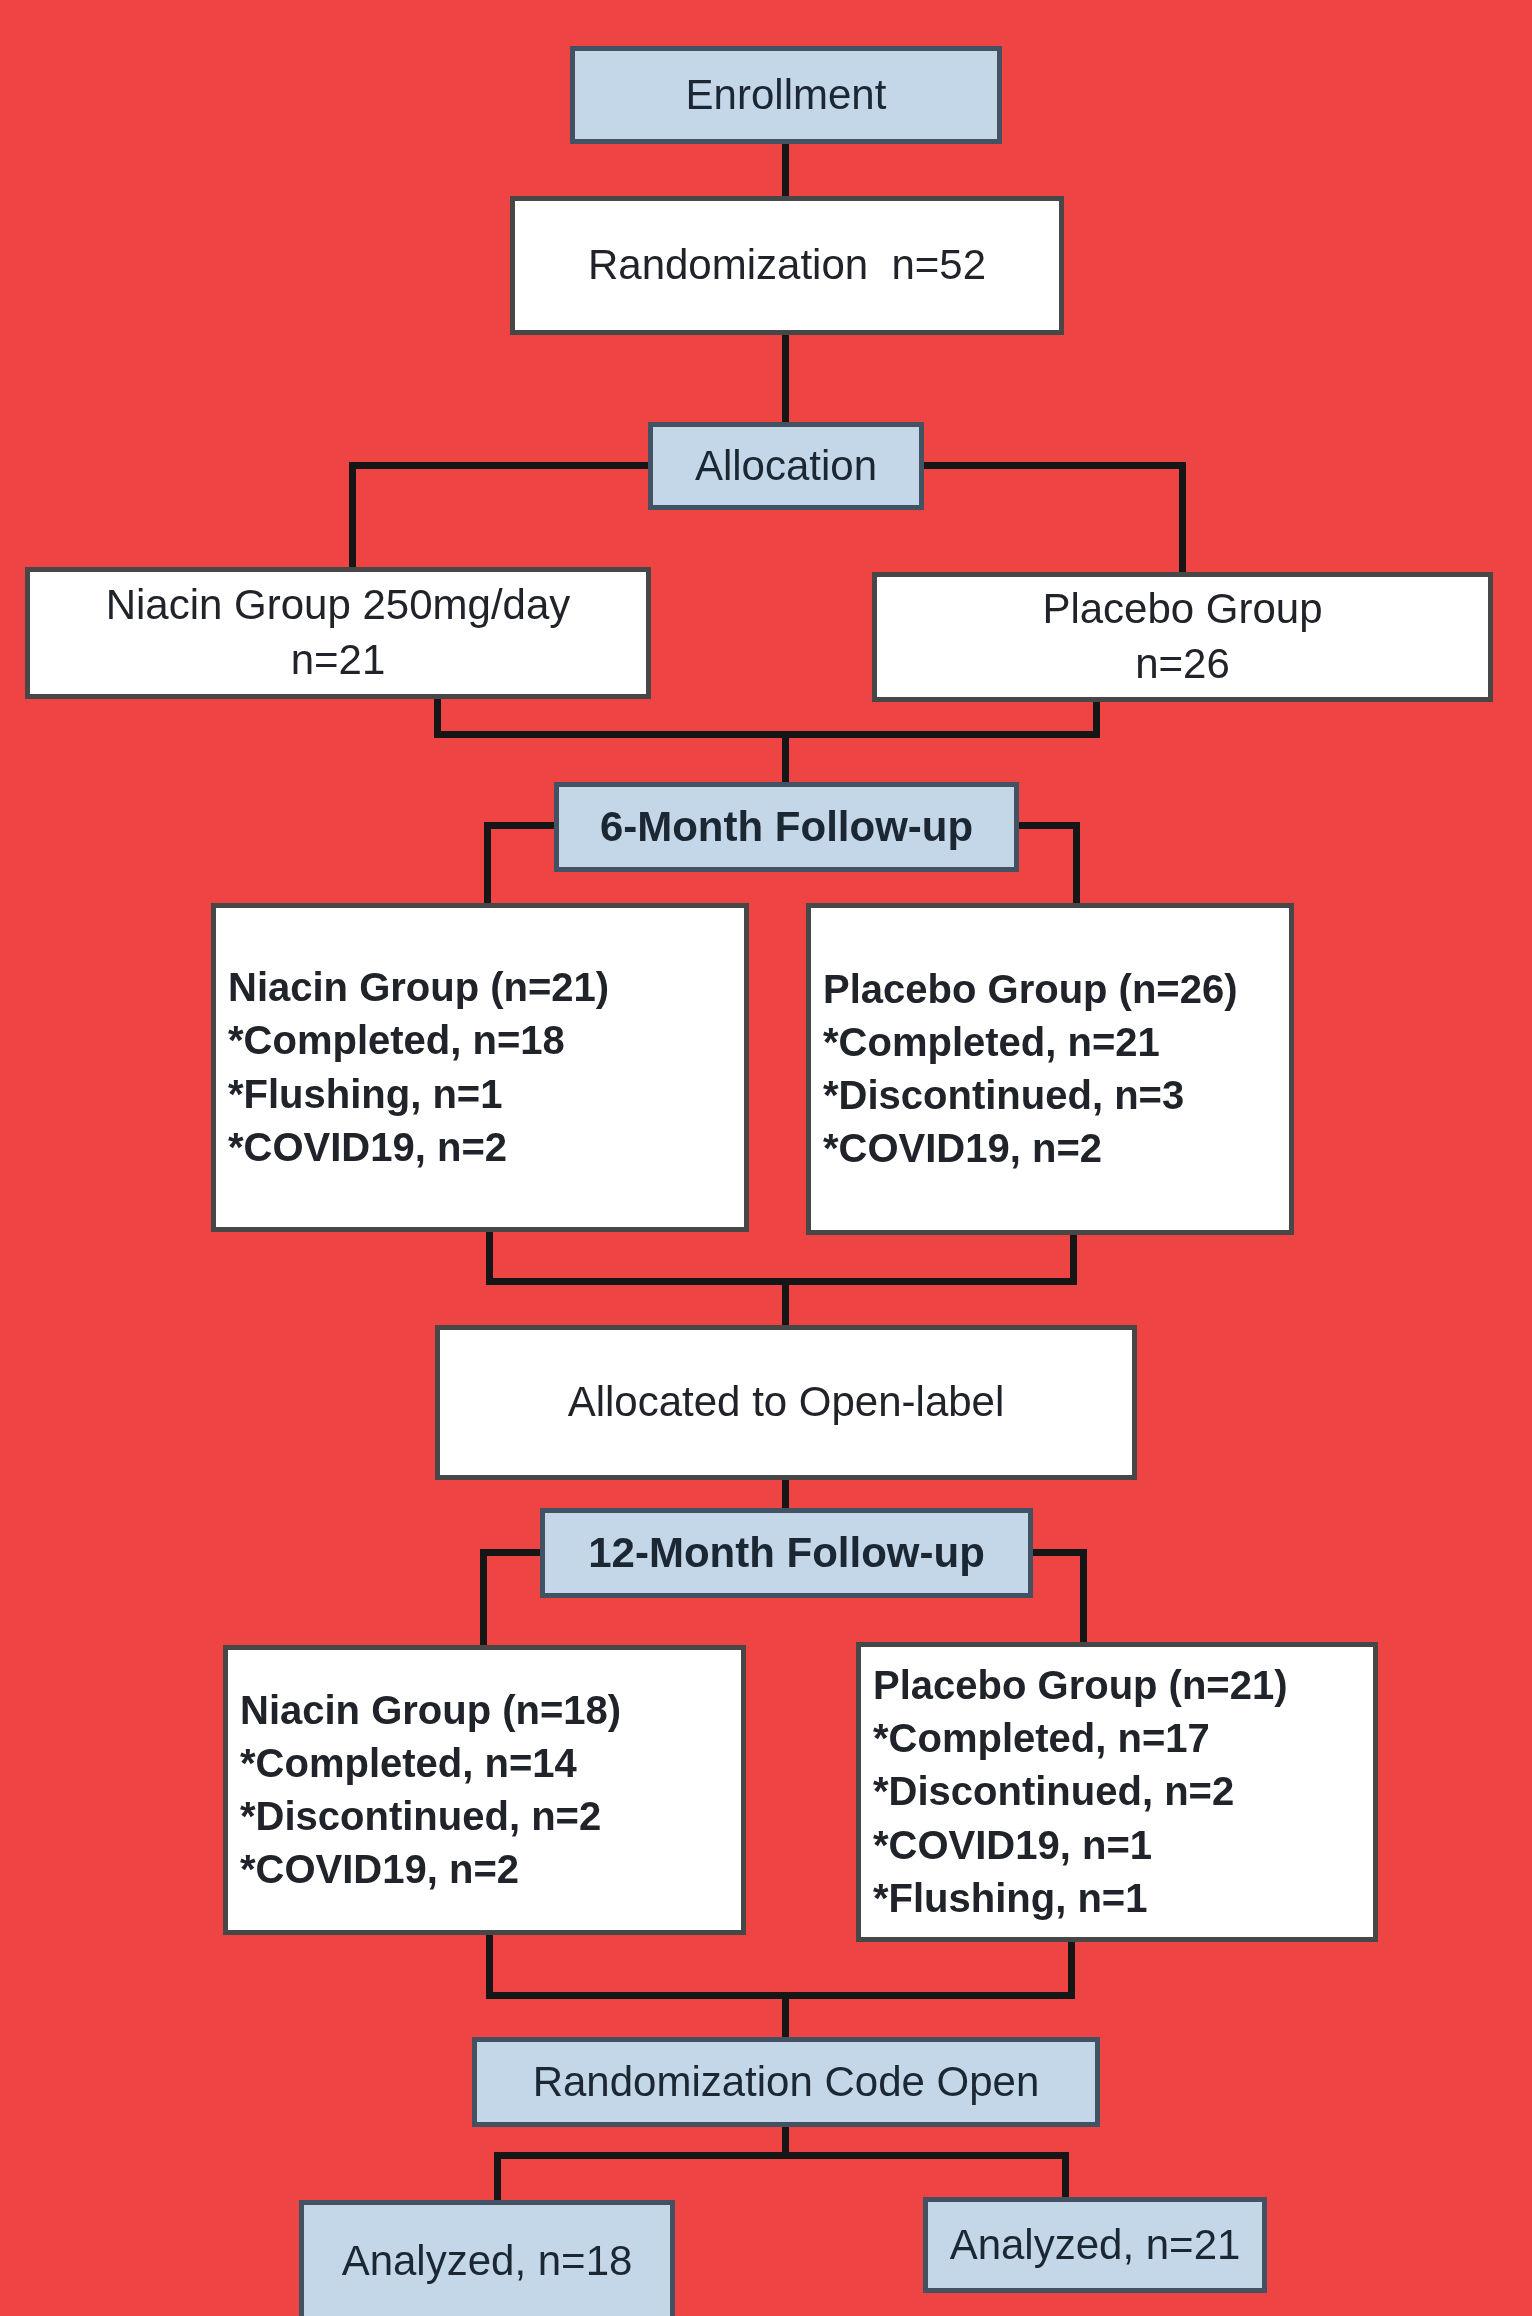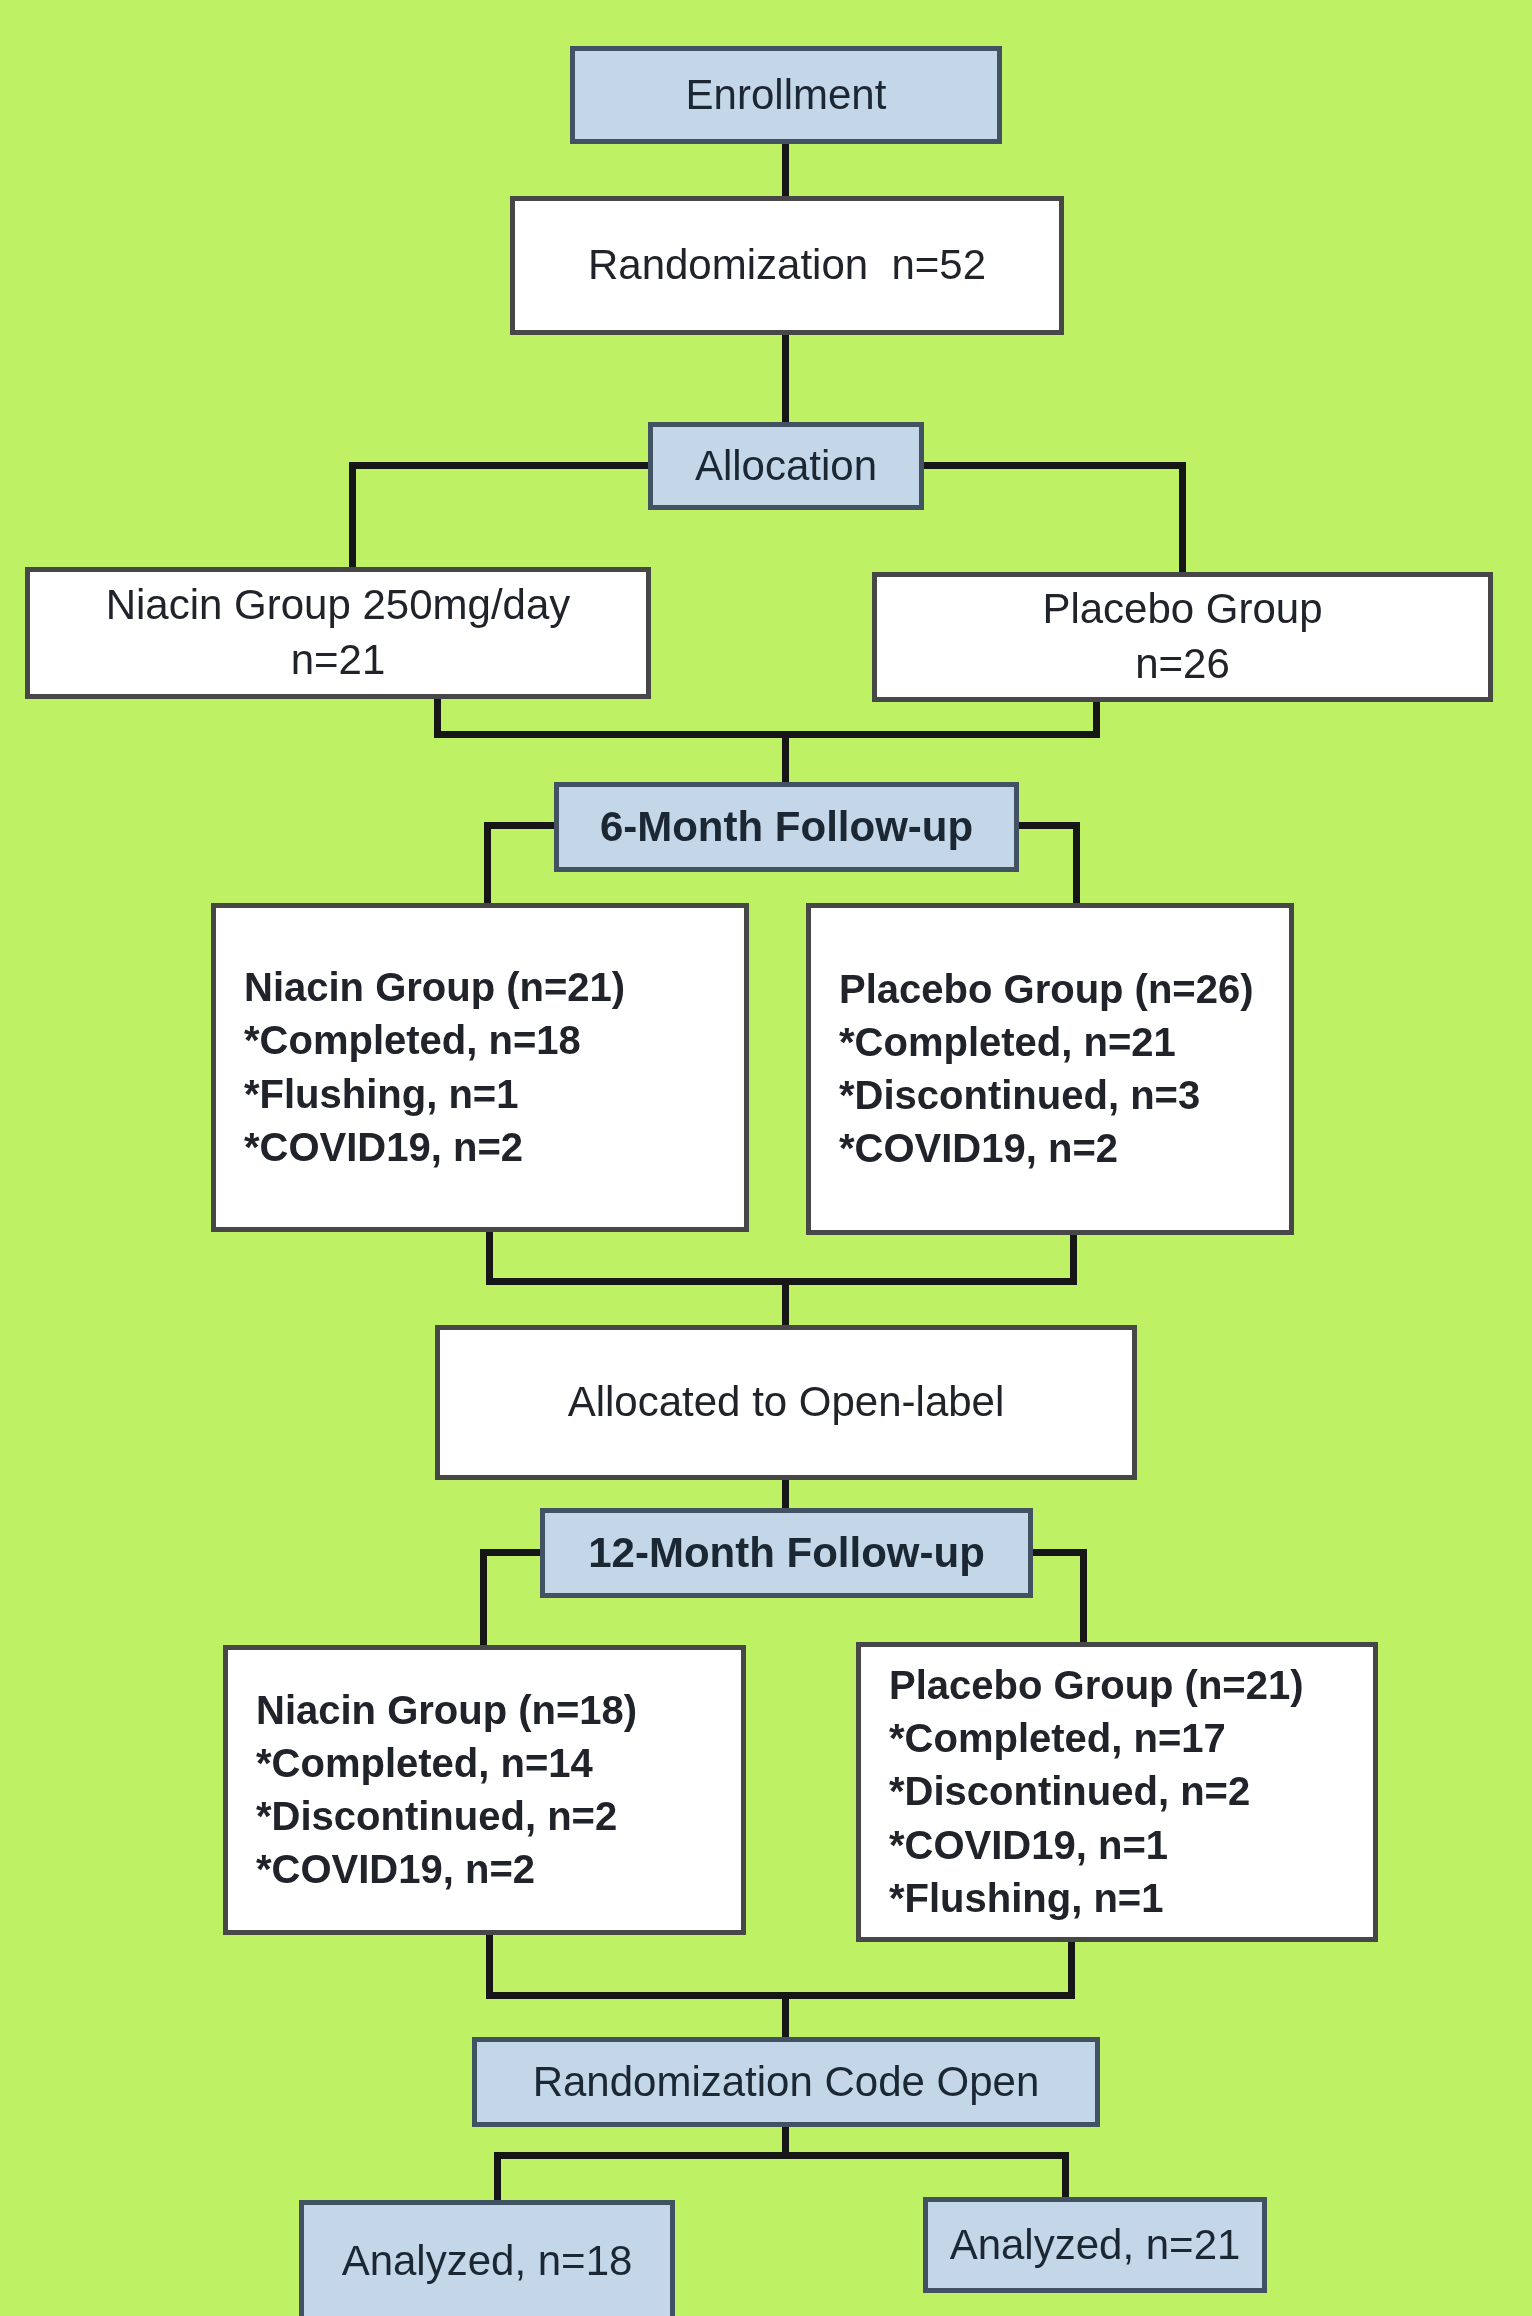--- a/index.html
+++ b/index.html
@@ -1,37 +1,37 @@
 <!DOCTYPE html>
 <html style="--blue-fill: #c4d7e9; --blue-border: #425262; --white-fill: #ffffff; --white-border: #474747; --connector: #161616; --text-dark: #20242a; --text-blue-box: #1c2734;"><head>
 <meta charset="utf-8">
 <style>
   html,body{margin:0;padding:0;background:#ffffff;}
   .canvas{
-    position:relative;width:1532px;height:2316px;background:#bef264;
+    position:relative;width:1532px;height:2316px;background:#ef4444;
     font-family:"Liberation Sans", sans-serif;overflow:hidden;
   }
   .line{position:absolute;background:var(--connector,#161616);}
   .node{
     position:absolute;box-sizing:border-box;
     display:flex;flex-direction:column;align-items:center;justify-content:center;
     text-align:center;font-size:42px;line-height:1.3;
     color:var(--text-dark,#20242a);
     background:var(--white-fill,#ffffff);
     border:5px solid var(--white-border,#474747);
   }
   .node.blue{
     background:var(--blue-fill,#c4d7e9);
     border-color:var(--blue-border,#425262);
     color:var(--text-blue-box,#1c2734);
   }
   .node.bold{font-weight:bold;}
   .node.detail{
     align-items:flex-start;text-align:right;
-    padding:10px 12px 10px 28px;
+    padding:10px 12px 10px 12px;
     font-weight:bold;font-size:40px;line-height:1.33;
   }
   .pre{white-space:pre-wrap;}
 </style>
 </head>
 <body>
 
 <div class="canvas">
 
   <div class="line" style="left:782px;top:144px;width:7px;height:52px"></div>

